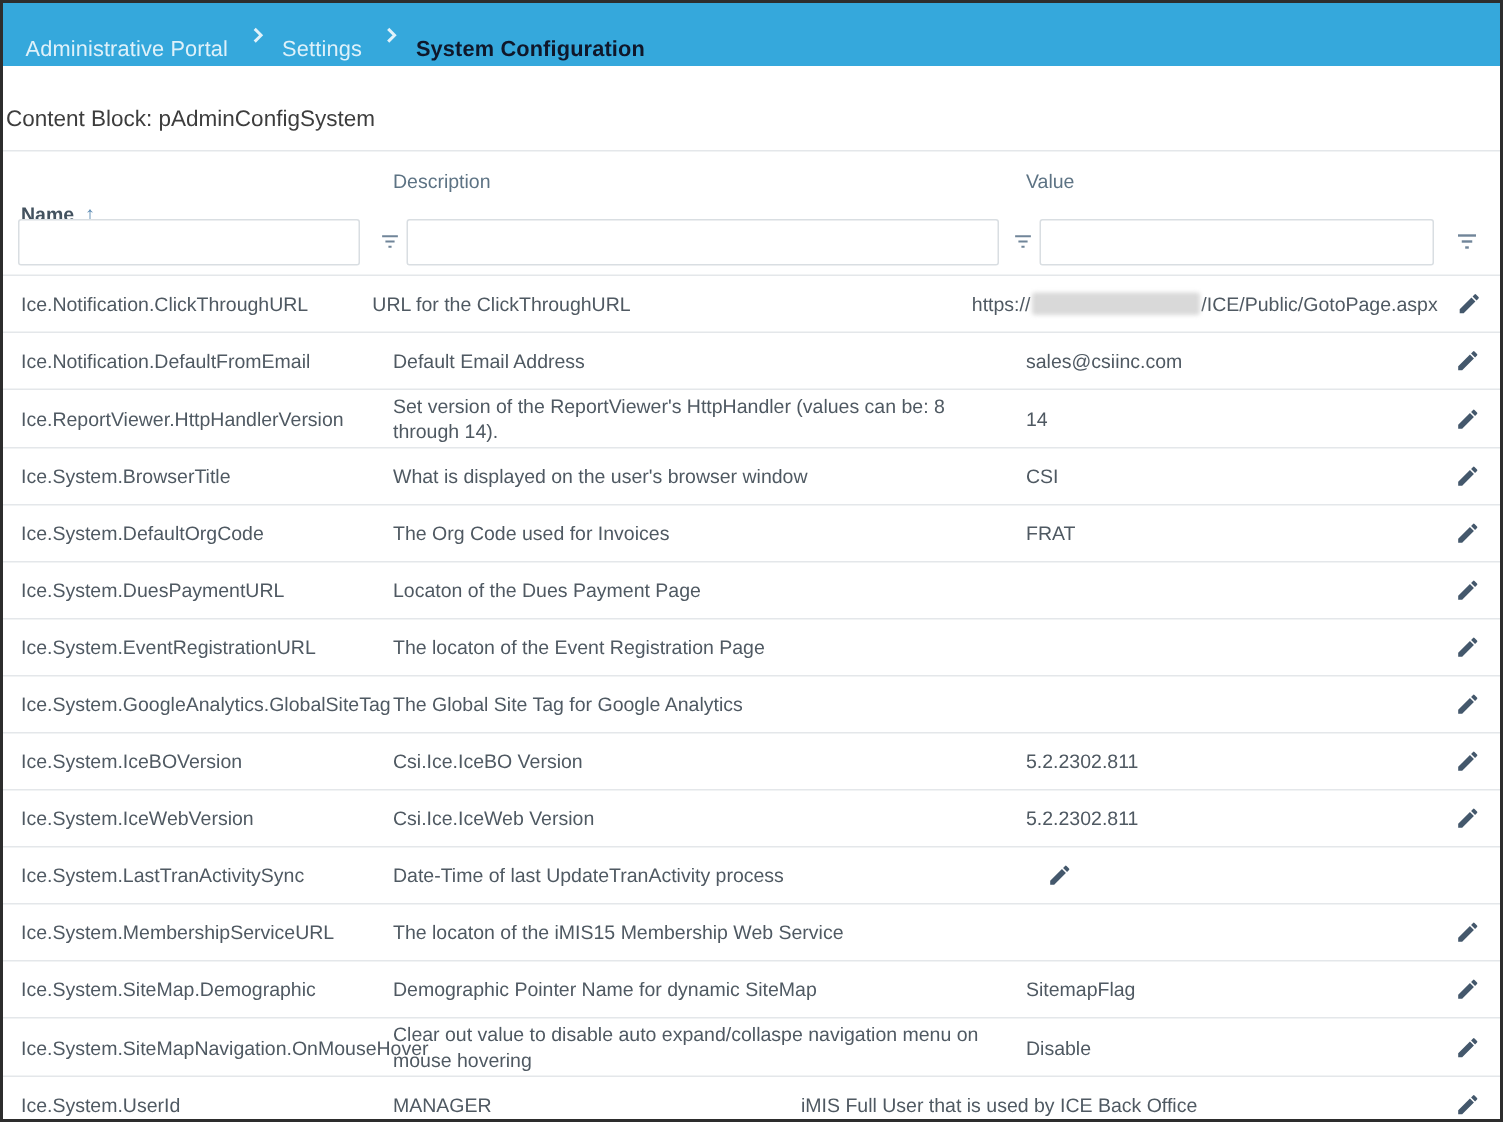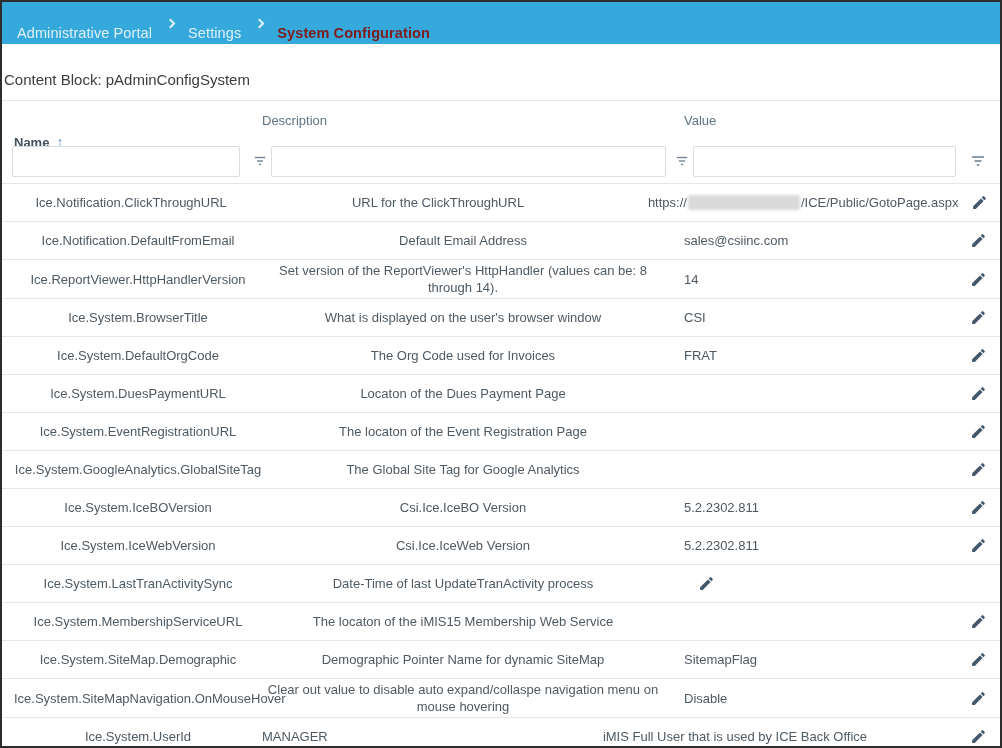--- a/index.html
+++ b/index.html
@@ -24,21 +24,21 @@
     color: #ffffff;
   }
   .crumb {
     font-size: 14.5px;
     color: rgba(255,255,255,0.84);
     cursor: pointer;
     letter-spacing: .1px;
     margin-top: 20px;
   }
   .crumb.current {
-    color: #7f1d1d;
+    color: #0f172a;
     font-weight: 700;
     cursor: default;
   }
   .crumb-sep {
     display: inline-block;
     width: 7px; height: 7px;
     border-right: 2px solid rgba(255,255,255,0.85);
     border-bottom: 2px solid rgba(255,255,255,0.85);
     transform: rotate(-45deg);
     margin: 0 14px 0 15px;
@@ -97,21 +97,21 @@
 
   
   .grid-body .row {
     display: flex;
     align-items: center;
     min-height: 38px;
     border-top: 1px solid #e4e7ea;
     font-size: 13px;
     color: #4f5962;
   }
-  .cell { padding-top: 2px; padding-bottom: 2px; text-align: center; }
+  .cell { padding-top: 2px; padding-bottom: 2px; }
   .cell.desc { padding-right: 20px; line-height: 17px; }
   .cell.value { display: flex; align-items: center; }
   .redacted {
     width: 112px; height: 15px;
     background: #d9d9d9;
     border-radius: 2px;
     filter: blur(1.5px);
     margin: 0 1px;
   }
   .edit-btn {

